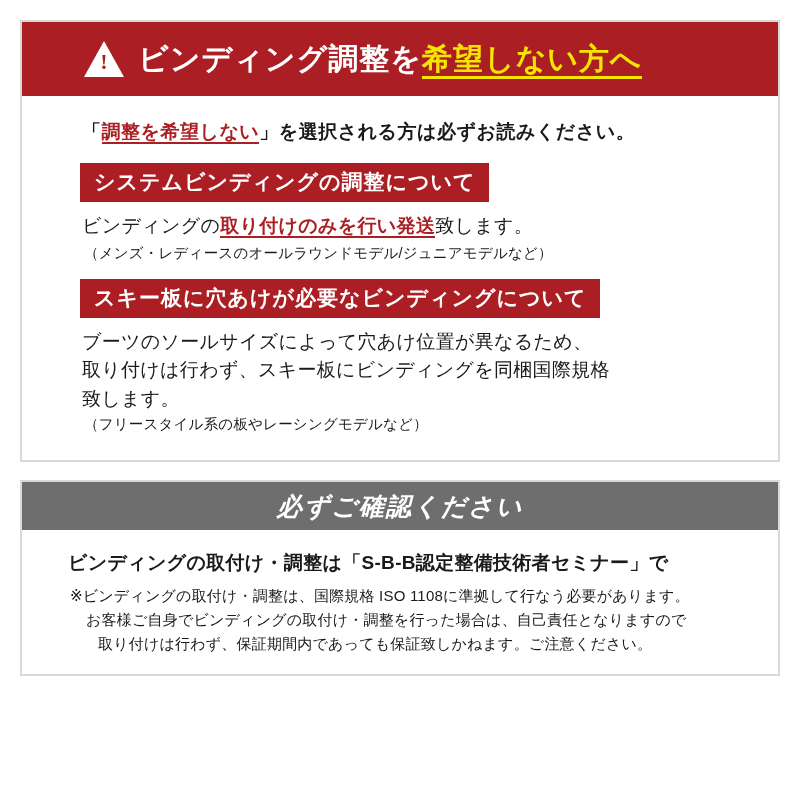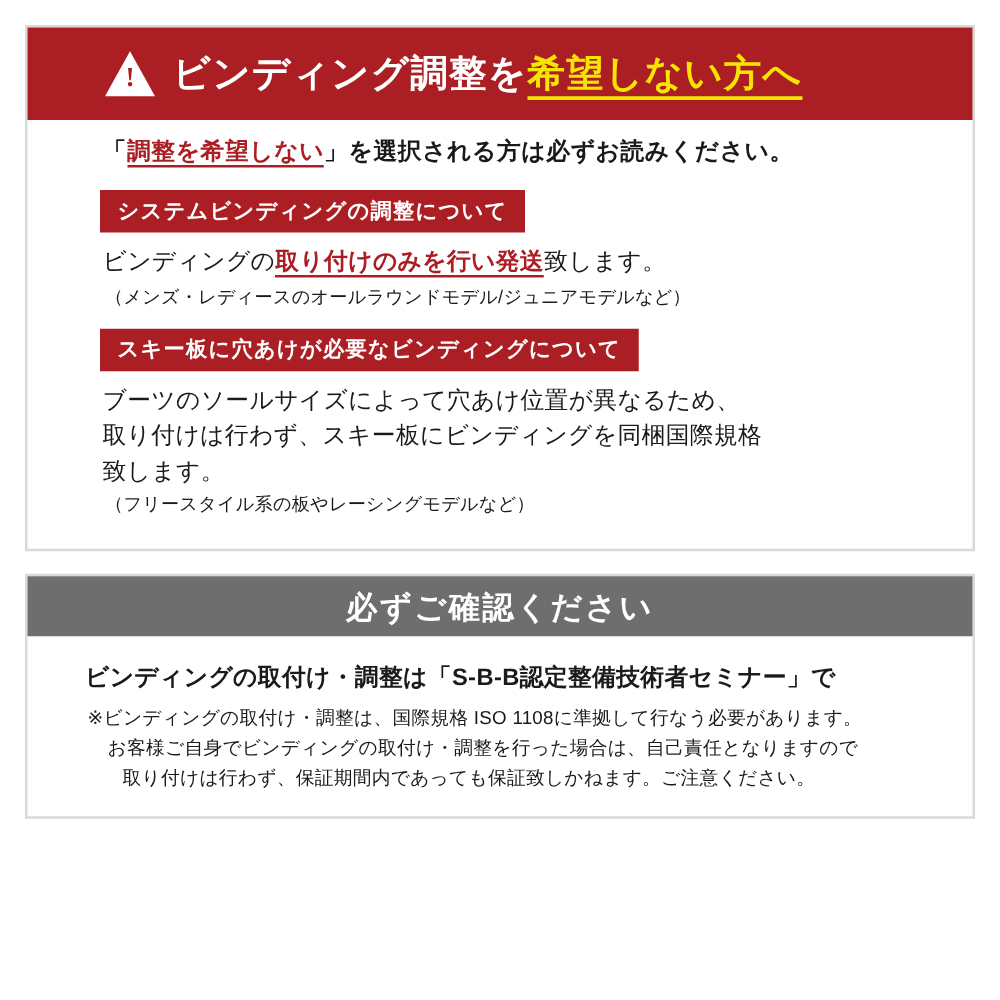--- a/index.html
+++ b/index.html
@@ -74,39 +74,39 @@
     letter-spacing: 1px;
     white-space: nowrap;
   }
   .head-title .hl {
     color: #f6e500;
     border-bottom: 3px solid #f6e500;
     padding-bottom: 1px;
   }
 
   .panel-body {
-    padding: 12px 26px 26px 26px;
+    padding: 23px 26px 26px 26px;
   }
 
   .lead {
     font-size: 19px;
     font-weight: bold;
     color: #1a1a1a;
     margin: 0 0 18px 34px;
     letter-spacing: 0.5px;
   }
   .lead .u-red {
     color: #ab1f24;
     border-bottom: 2px solid #ab1f24;
   }
 
   .sub-head {
     background: #ab1f24;
     color: #ffffff;
-    font-size: 17px;
+    font-size: 21px;
     font-weight: bold;
     display: inline-block;
     padding: 5px 14px 6px 14px;
     margin: 0 0 10px 32px;
     letter-spacing: 1px;
   }
 
   .para {
     font-size: 19px;
     margin: 0 0 4px 34px;
@@ -143,20 +143,21 @@
     height: 48px;
     display: flex;
     align-items: center;
     justify-content: center;
   }
   .panel-head-gray .t {
     color: #ffffff;
     font-size: 25px;
     font-weight: bold;
     letter-spacing: 2px;
+    font-style: italic;
   }
 
   .panel2 .panel-body {
     padding: 20px 26px 18px 26px;
   }
 
   .b-line {
     font-size: 19px;
     font-weight: bold;
     margin: 0 0 8px 20px;

